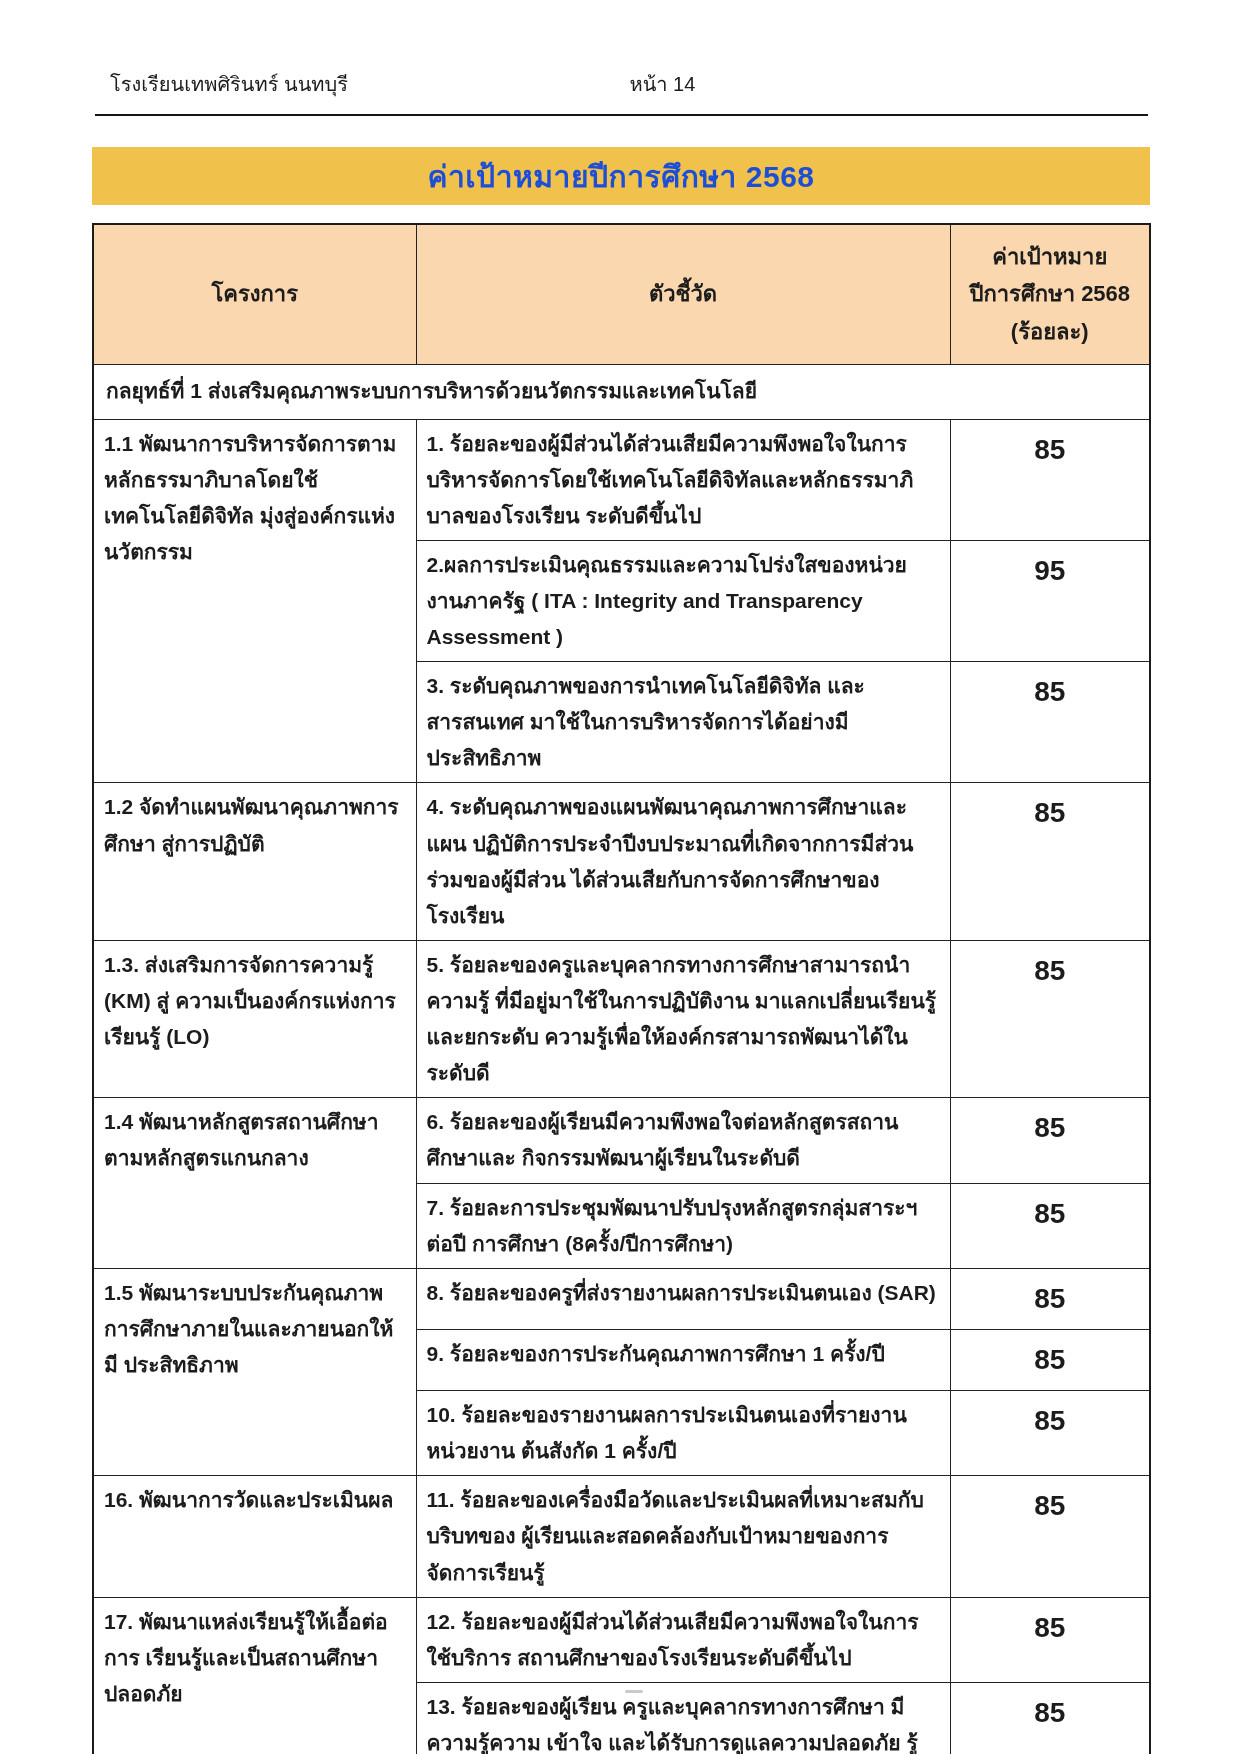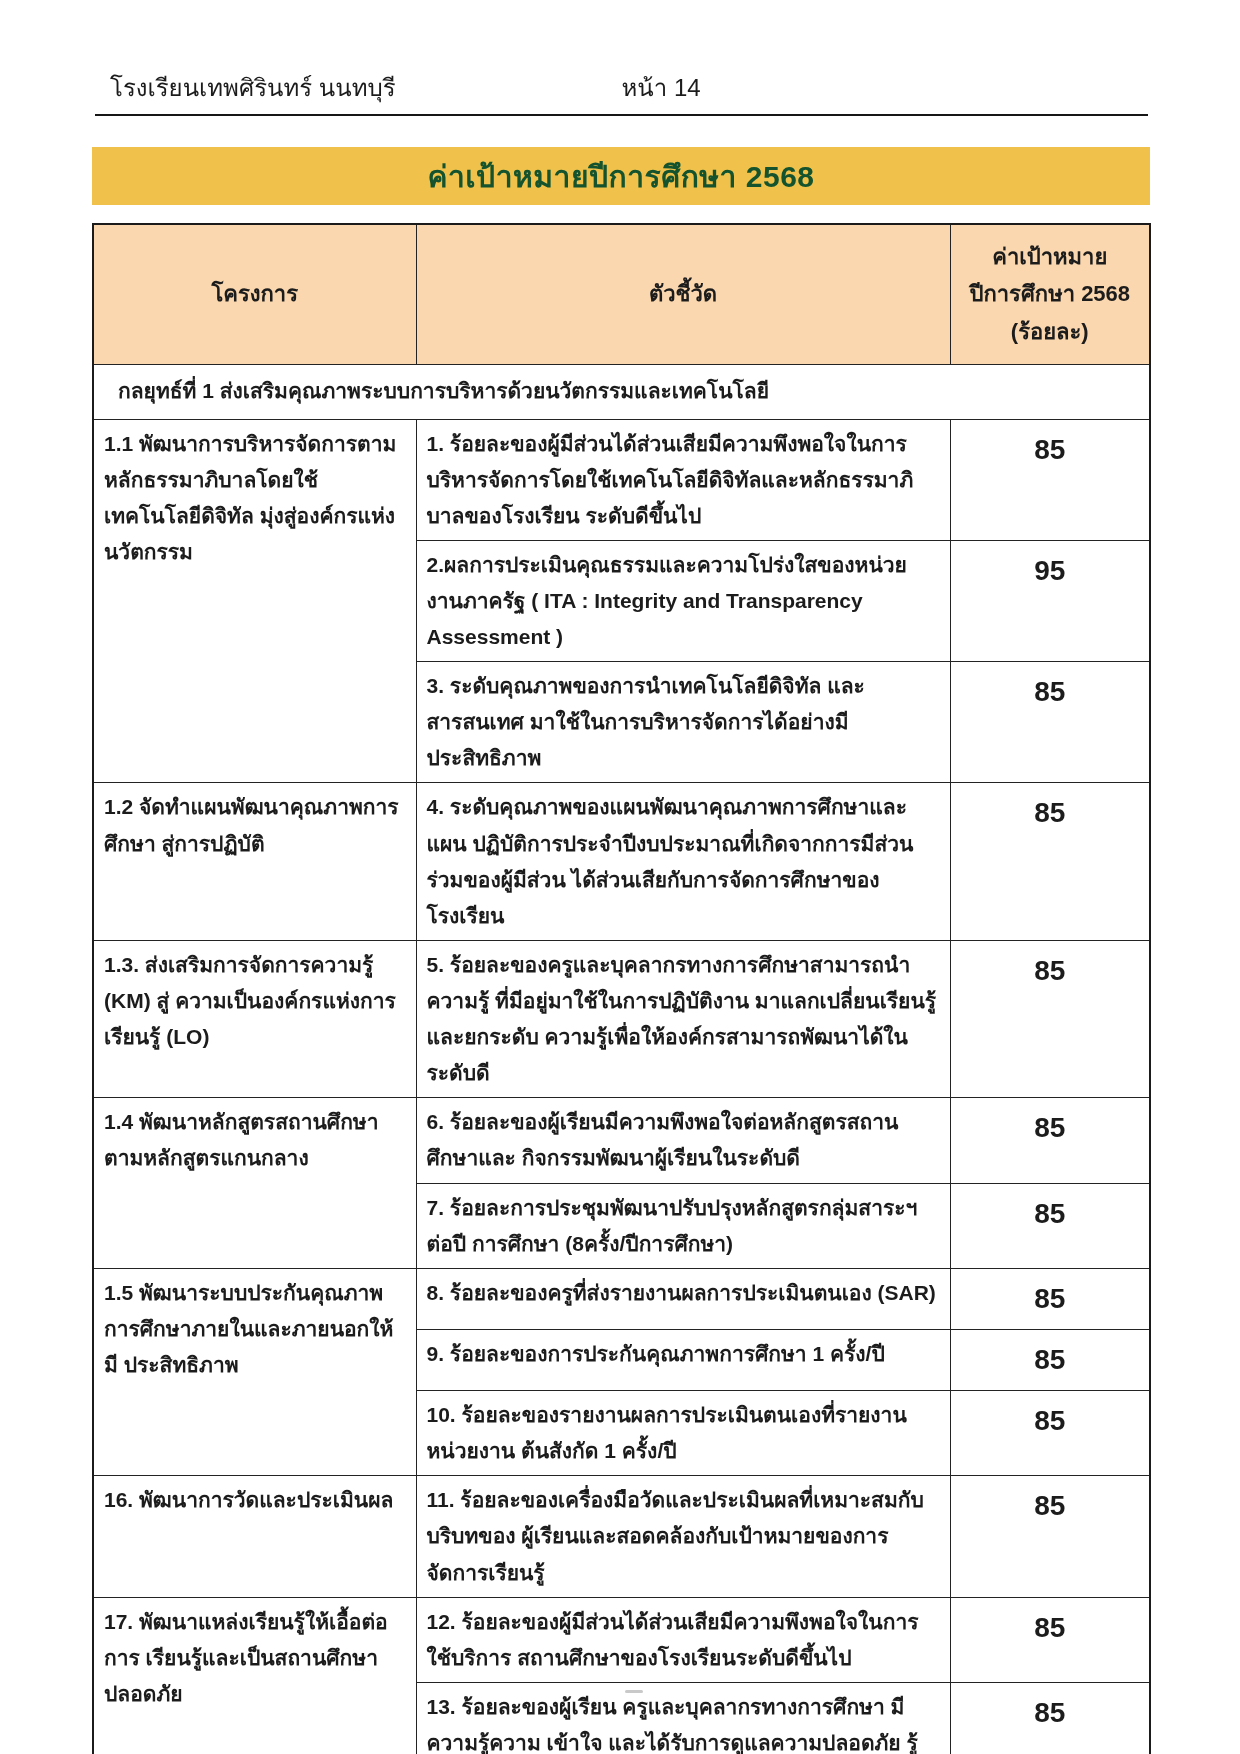--- a/index.html
+++ b/index.html
@@ -8,36 +8,36 @@
     width:1240px;height:1754px;
     background:#ffffff;
     font-family:"Liberation Sans","DejaVu Sans",sans-serif;
     color:#1c1c1c;
     overflow:hidden;
   }
   
   .runhead{
     position:absolute;top:68px;left:110px;width:1038px;
     display:flex;align-items:baseline;
-    font-size:24px;
+    font-size:20px;
   }
   .runhead .mid{position:absolute;left:50%;transform:translateX(-60%);margin-left:40px;}
   .runhead .right{margin-left:auto;}
   .head-rule{
     position:absolute;top:114px;left:95px;width:1053px;height:2px;
     background:#161616;
   }
   
   .banner{
     position:absolute;top:147px;left:92px;width:1058px;height:58px;
     background:#f0c24b;
     display:flex;align-items:center;justify-content:center;
   }
   .banner .banner-text{
-    color:#14532d;font-size:30px;font-weight:bold;letter-spacing:.5px;
+    color:#1d4ed8;font-size:30px;font-weight:bold;letter-spacing:.5px;
   }
   
   table.goals{
     position:absolute;top:223px;left:92px;width:1057px;
     border-collapse:collapse;table-layout:fixed;
     font-size:21px;
   }
   table.goals col.c1{width:323px;}
   table.goals col.c2{width:534px;}
   table.goals col.c3{width:200px;}
@@ -50,21 +50,21 @@
   }
   table.goals{border:2px solid #1b1b1b;}
   tr.header-row{height:140px;background:#fad7ae;}
   tr.header-row th{
     text-align:center;vertical-align:middle;
     font-size:22px;
   }
   th.target-h{white-space:pre-line;line-height:2.0;}
   tr.strategy-row{height:55px;}
   tr.strategy-row td{
-    vertical-align:middle;padding-left:24px;
+    vertical-align:middle;padding-left:12px;
   }
   td.project{padding:8px 8px 8px 12px;}
   td.ind{padding:8px 10px 8px 14px;}
   td.target{text-align:center;padding-top:8px;font-size:28px;}
   
   .speck{
     position:absolute;top:1690px;left:625px;width:18px;height:3px;
     background:#c9c9c9;border-radius:2px;
   }
 </style>

